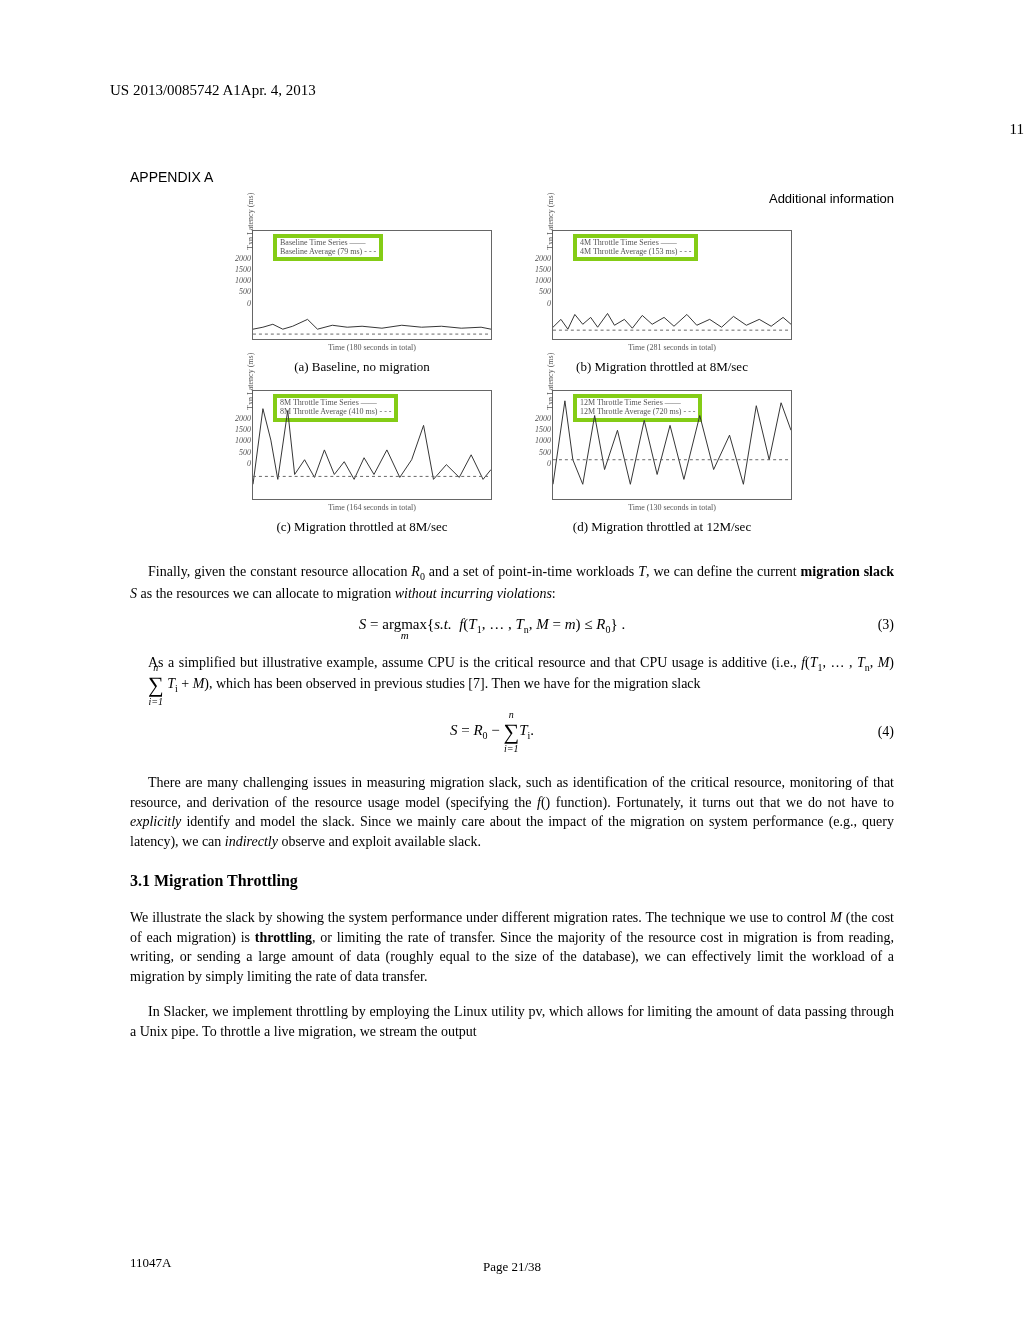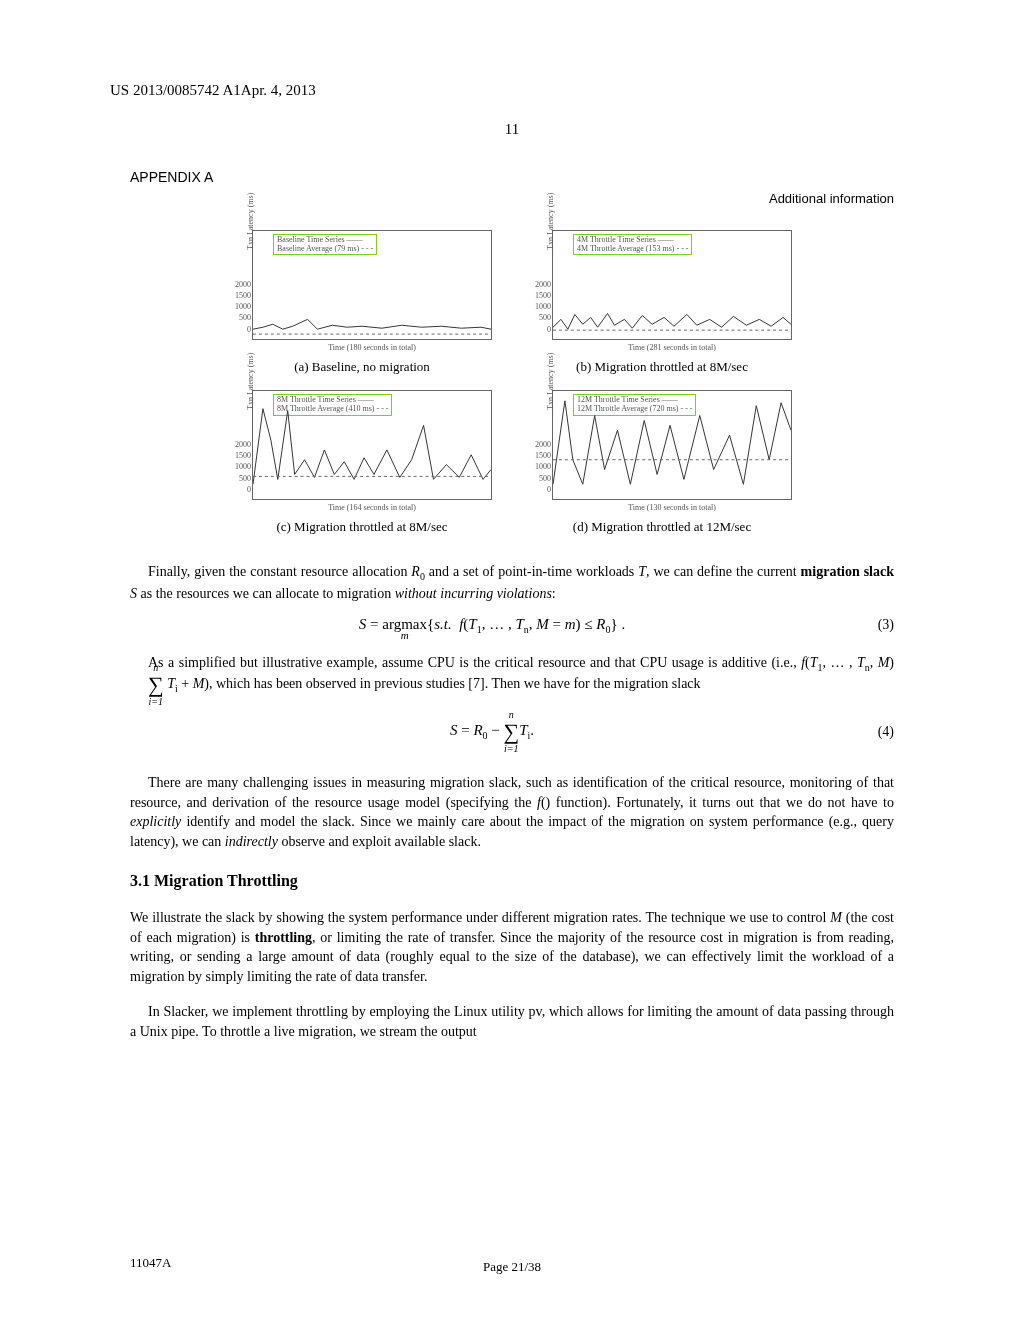--- a/index.html
+++ b/index.html
@@ -13,21 +13,21 @@
     font-size: 14px;
     line-height: 1.4;
   }
   .header {
     display: flex;
     justify-content: flex-start;
     padding: 80px 110px 0 110px;
     font-size: 15px;
   }
   .page-num-top {
-    text-align: center;
+    text-align: right;
     font-size: 15px;
     margin-top: 18px;
   }
   .content {
     padding: 20px 130px 0 130px;
   }
   .appendix-title {
     font-family: Arial, Helvetica, sans-serif;
     font-size: 14px;
     margin-top: 8px;
@@ -59,21 +59,21 @@
     margin-left: 20px;
     font-size: 8px;
     color: #555;
   }
   .chart-box .legend {
     position: absolute;
     top: 3px;
     left: 20px;
     font-size: 8px;
     line-height: 1.1;
-    border: 1px solid #84cc16;
+    border: 4px solid #84cc16;
     padding: 1px 3px;
     background: #fff;
   }
   .chart-box .xlabel {
     position: absolute;
     bottom: -14px;
     left: 0;
     right: 0;
     text-align: center;
     font-size: 8px;
@@ -88,25 +88,26 @@
     color: #555;
     white-space: nowrap;
   }
   .yticks {
     position: absolute;
     left: -24px;
     top: -4px;
     height: 100%;
     display: flex;
     flex-direction: column;
-    justify-content: flex-end;
+    justify-content: center;
     font-size: 8px;
     color: #555;
     text-align: right;
     width: 22px;
+    font-style: italic;
   }
   .line-svg {
     position: absolute;
     left: 0; top: 0; width: 100%; height: 100%;
   }
   .sub-caption {
     text-align: center;
     font-size: 13px;
     margin-top: 18px;
     margin-bottom: 10px;

